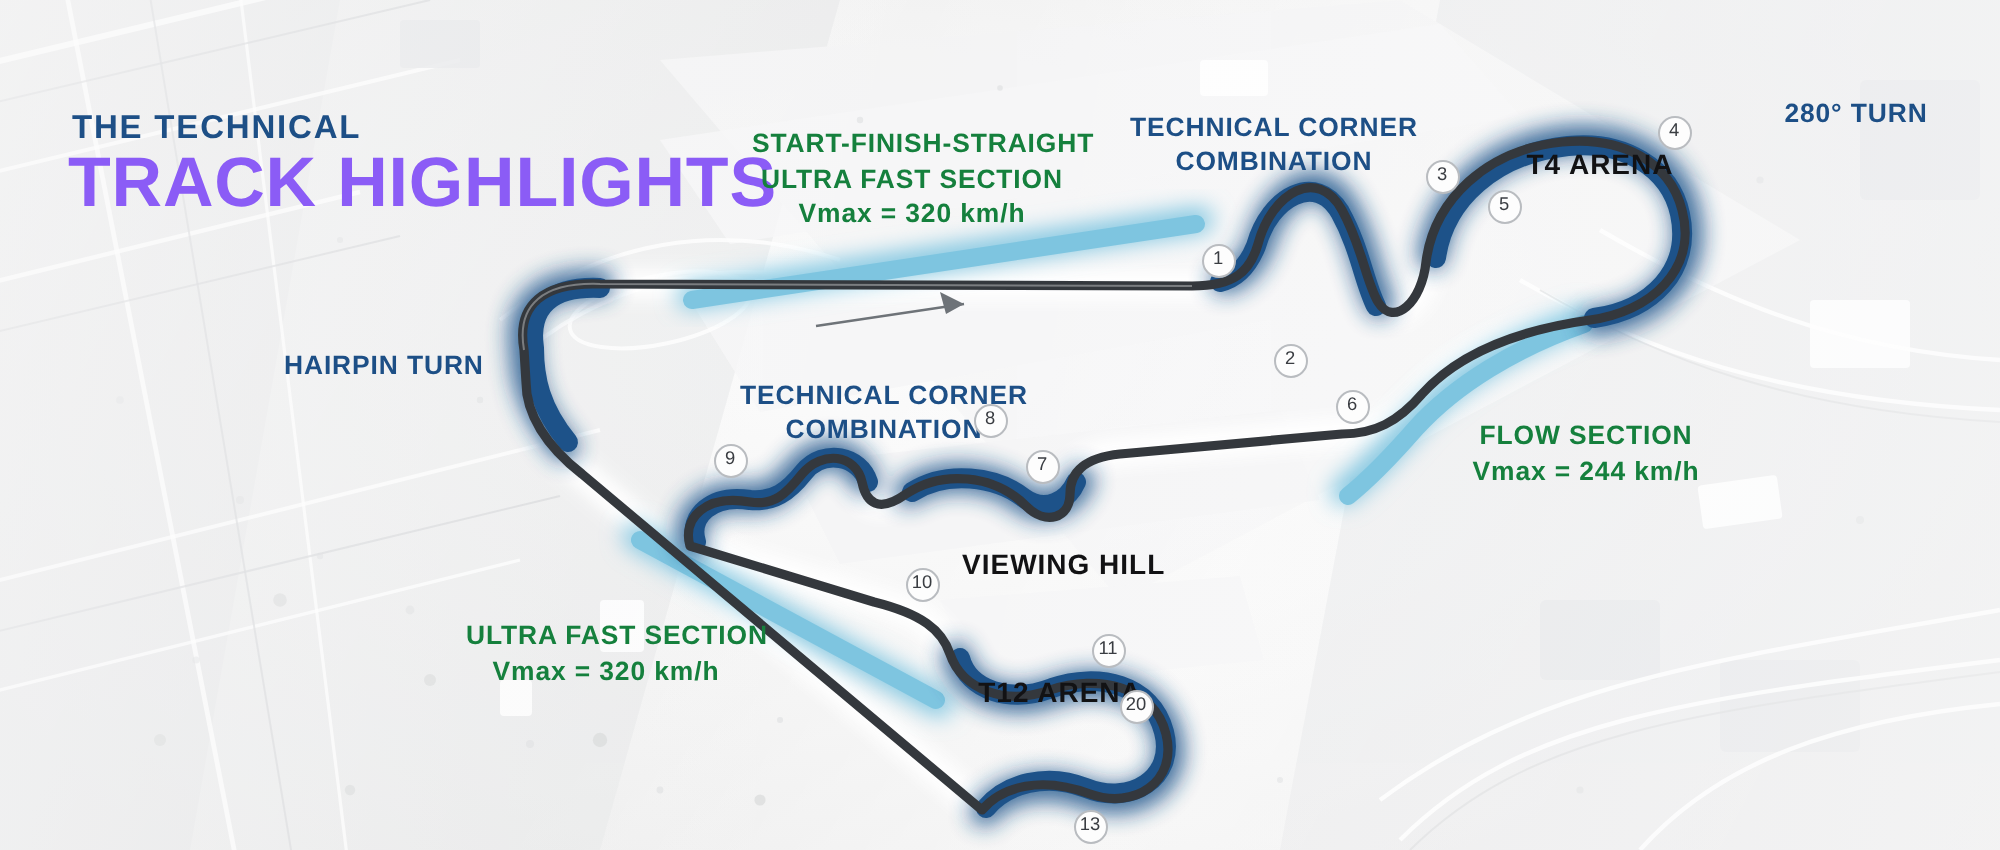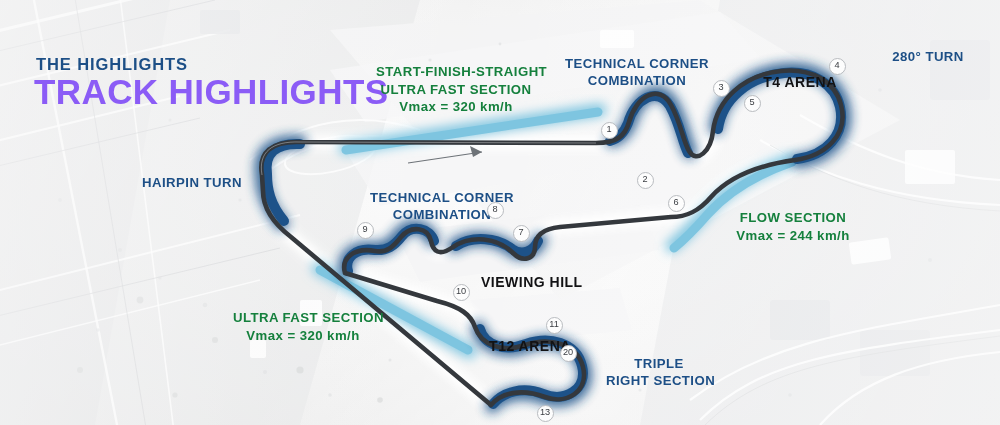--- a/index.html
+++ b/index.html
@@ -250,21 +250,21 @@
 
     <path d="M262,175 C258,152 272,141 300,142 L596,143" fill="none" stroke="#ffffff" stroke-width="1" opacity="0.35"></path>
 
     <g>
       <line x1="408" y1="163" x2="482" y2="152" stroke="#6e7378" stroke-width="1.2"></line>
       <polygon points="482,152 470,146 473,157" fill="#6e7378"></polygon>
     </g>
 
   </svg>
 
-  <div class="lbl kicker" style="left:36px; top:55px;">THE HIGHLIGHTS</div>
+  <div class="lbl kicker" style="left:36px; top:55px;">THE TECHNICAL</div>
   <div class="lbl bigtitle" style="left:34px; top:72px;">TRACK HIGHLIGHTS</div>
 
   <div class="lbl lightblue ctr" style="left:376px; top:63px; width:160px;">
     <div>START-FINISH-STRAIGHT</div>
     <div>ULTRA FAST SECTION</div>
     <div>Vmax = 320 km/h</div>
   </div>
 
   <div class="lbl navy ctr" style="left:564px; top:55px; width:146px;">
     <div>TECHNICAL CORNER</div>
@@ -299,24 +299,20 @@
 
   <div class="lbl lightblue ctr" style="left:233px; top:309px; width:140px;">
     <div>ULTRA FAST SECTION</div>
     <div>Vmax = 320 km/h</div>
   </div>
 
   <div class="lbl black ctr" style="left:487px; top:338px; width:86px;">
     <div>T12 ARENA</div>
   </div>
 
-  <div class="lbl navy ctr" style="left:606px; top:355px; width:106px;">
-    <div>TRIPLE</div>
-    <div>RIGHT SECTION</div>
-  </div>
 
   <div id="turns">
       <div class="turn" style="left: 600.5px; top: 121.5px;">1</div>
       <div class="turn" style="left: 636.5px; top: 171.5px;">2</div>
       <div class="turn" style="left: 712.5px; top: 79.5px;">3</div>
       <div class="turn" style="left: 828.5px; top: 57.5px;">4</div>
       <div class="turn" style="left: 743.5px; top: 94.5px;">5</div>
       <div class="turn" style="left: 667.5px; top: 194.5px;">6</div>
       <div class="turn" style="left: 512.5px; top: 224.5px;">7</div>
       <div class="turn" style="left: 486.5px; top: 201.5px;">8</div>

